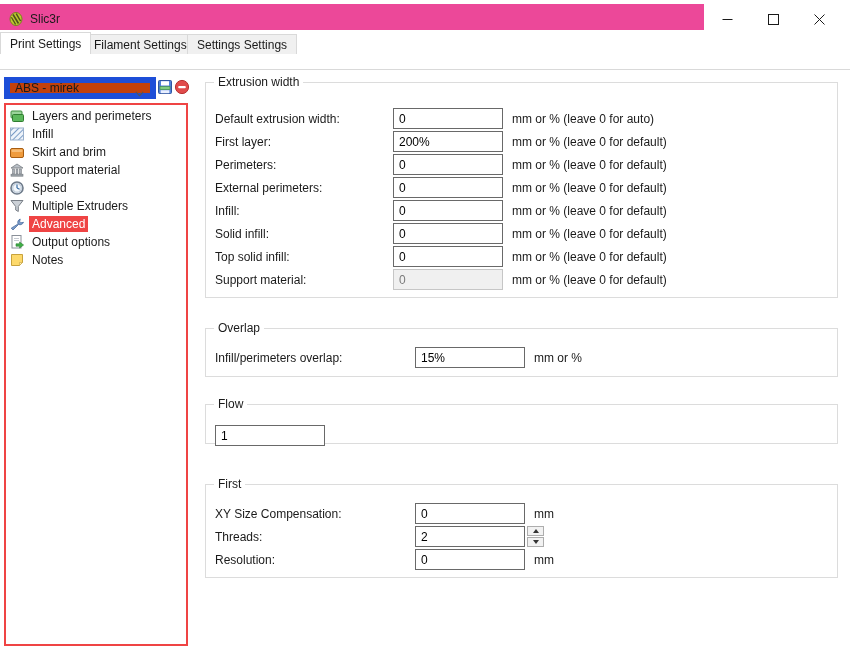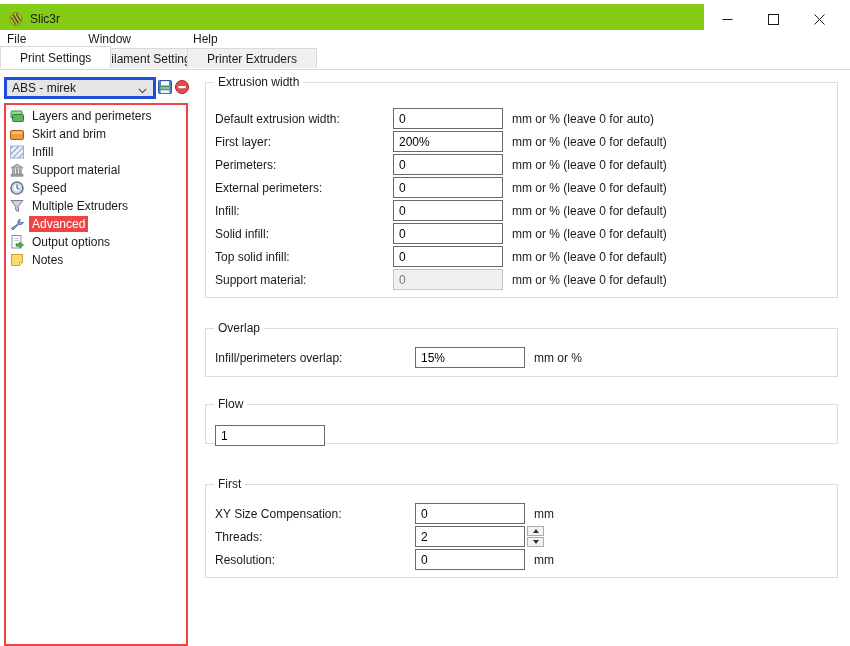--- a/index.html
+++ b/index.html
@@ -1,37 +1,37 @@
 <!DOCTYPE html>
 <html><head>
 <meta charset="utf-8">
 <style>
   * { margin:0; padding:0; box-sizing:border-box; }
   html,body { width:850px; height:646px; background:#fff; font-family:"Liberation Sans", sans-serif; font-size:12px; color:#1a1a1a; overflow:hidden; }
   #window { position:relative; width:850px; height:646px; background:#fff; }
 
   
-  #titlebar { position:absolute; left:0; top:4px; width:842px; height:30px; background:#84cc16; }
+  #titlebar { position:absolute; left:0; top:4px; width:842px; height:30px; background:#ec4899; }
   #app-icon { position:absolute; left:8px; top:7px; width:16px; height:16px; }
   #window-title { position:absolute; left:30px; top:8px; font-size:12px; }
   .caption-btn { position:absolute; top:0; width:46px; height:30px; display:flex; align-items:center; justify-content:center; background:#fff; }
   #btn-min { right:92px; } #btn-max { right:46px; } #btn-close { right:0; }
 
   
   #menubar { position:absolute; left:0; top:30px; width:850px; height:18px; display:flex; align-items:flex-start; background:#fff;gap:48px; }
   .menu-item { padding:0 7px; height:18px; line-height:18px; cursor:default; }
 
   
   #tabbar { position:absolute; left:0; top:48px; width:850px; height:22px; }
   #tabbar .strip-line { position:absolute; left:0; bottom:0; width:850px; height:1px; background:#d9d9d9; }
-  .tab { position:absolute; bottom:2px; height:20px; line-height:20px; padding:0 19px; background:#f0f0f0; border:1px solid #d9d9d9; border-bottom:none; cursor:default; }
+  .tab { position:absolute; bottom:16px; height:20px; line-height:20px; padding:0 9px; background:#f0f0f0; border:1px solid #d9d9d9; border-bottom:none; cursor:default; }
   .tab.active { height:22px; line-height:22px; background:#fff; z-index:2; }
 
   
-  #preset-select { position:absolute; left:4px; top:77px; width:152px; height:22px; border:3px solid #1d4ed8; background:#e5e5e5; display:flex; align-items:center; padding-left:5px; cursor:default; }
+  #preset-select { position:absolute; left:4px; top:77px; width:152px; height:22px; border:6px solid #1d4ed8; background:#c2410c; display:flex; align-items:center; padding-left:5px; cursor:default; }
   #preset-select .chev { position:absolute; right:6px; top:8px; }
   .tool-btn { position:absolute; top:78px; width:17px; height:18px; display:flex; align-items:center; justify-content:center; cursor:default; }
   #save-btn { left:156px; } #delete-btn { left:173px; }
 
   #tree { position:absolute; left:4px; top:103px; width:184px; height:543px; border:2px solid #ef4444; background:#fff; padding:2px 0 0 3px; }
   .tree-item { display:flex; align-items:center; height:18px; cursor:default; }
   .tree-item .ticon { width:16px; height:16px; flex:0 0 16px; }
   .tree-item .tlabel { margin-left:4px; padding:1px 3px; white-space:nowrap; }
   .tree-item .tlabel.selected { background:#ef4444; color:#fff; }
 
@@ -103,21 +103,21 @@
   <div id="menubar">
       <span class="menu-item">File</span>
       <span class="menu-item">Window</span>
       <span class="menu-item">Help</span>
     </div>
 
   <div id="tabbar">
     <div class="strip-line"></div>
   <div class="tab active" style="left: 0px;">Print Settings</div>
       <div class="tab" style="left: 84px;">Filament Settings</div>
-      <div class="tab" style="left: 187px;">Printer Extruders</div>
+      <div class="tab" style="left: 187px;">Settings Settings</div>
     </div>
 
   <div id="preset-select">
     <span>ABS - mirek</span>
     <span class="chev">
       <svg width="9" height="6" viewBox="0 0 9 6">
           <polyline points="0.8,0.8 4.5,4.6 8.2,0.8" fill="none" stroke="#555" stroke-width="1.2"></polyline>
         </svg>
     </span>
   </div>
@@ -146,39 +146,39 @@
           <svg width="16" height="16" viewBox="0 0 16 16">
             <rect x="2" y="3" width="11" height="7" rx="1" fill="#9bd49b" stroke="#3e8e3e"></rect>
             <rect x="3.5" y="6.5" width="11" height="7" rx="1" fill="#5cb85c" stroke="#2f7d2f"></rect>
           </svg>
         </span>
       <span class="tlabel">Layers and perimeters</span>
     </div>
       <div class="tree-item">
       <span class="ticon">
           <svg width="16" height="16" viewBox="0 0 16 16">
-            <rect x="1.5" y="4.5" width="13" height="9" rx="1.5" fill="#ef9b3d" stroke="#a85c10"></rect>
-            <rect x="2.5" y="5.5" width="11" height="2.5" rx="1" fill="#f7bd77"></rect>
-          </svg>
-        </span>
-      <span class="tlabel">Skirt and brim</span>
-    </div>
-      <div class="tree-item">
-      <span class="ticon">
-          <svg width="16" height="16" viewBox="0 0 16 16">
             <defs>
               <pattern id="hat" width="4" height="4" patternTransform="rotate(45)" patternUnits="userSpaceOnUse">
                 <rect width="4" height="4" fill="#eef3fa"></rect>
                 <line x1="0" y1="0" x2="0" y2="4" stroke="#7a9cc6" stroke-width="2"></line>
               </pattern>
             </defs>
             <rect x="1.5" y="2" width="13" height="12" fill="url(#hat)" stroke="#9ab0cc"></rect>
           </svg>
         </span>
       <span class="tlabel">Infill</span>
+    </div>
+      <div class="tree-item">
+      <span class="ticon">
+          <svg width="16" height="16" viewBox="0 0 16 16">
+            <rect x="1.5" y="4.5" width="13" height="9" rx="1.5" fill="#ef9b3d" stroke="#a85c10"></rect>
+            <rect x="2.5" y="5.5" width="11" height="2.5" rx="1" fill="#f7bd77"></rect>
+          </svg>
+        </span>
+      <span class="tlabel">Skirt and brim</span>
     </div>
       <div class="tree-item">
       <span class="ticon">
           <svg width="16" height="16" viewBox="0 0 16 16">
             <polygon points="2,6 14,6 8,2" fill="#b9bfc6" stroke="#767c82" stroke-width="0.8"></polygon>
             <rect x="3.6" y="7" width="1.8" height="5" fill="#aab0b7" stroke="#767c82" stroke-width="0.6"></rect>
             <rect x="7.1" y="7" width="1.8" height="5" fill="#aab0b7" stroke="#767c82" stroke-width="0.6"></rect>
             <rect x="10.6" y="7" width="1.8" height="5" fill="#aab0b7" stroke="#767c82" stroke-width="0.6"></rect>
             <rect x="2" y="12.2" width="12" height="2" fill="#9aa0a6" stroke="#767c82" stroke-width="0.6"></rect>
           </svg>

